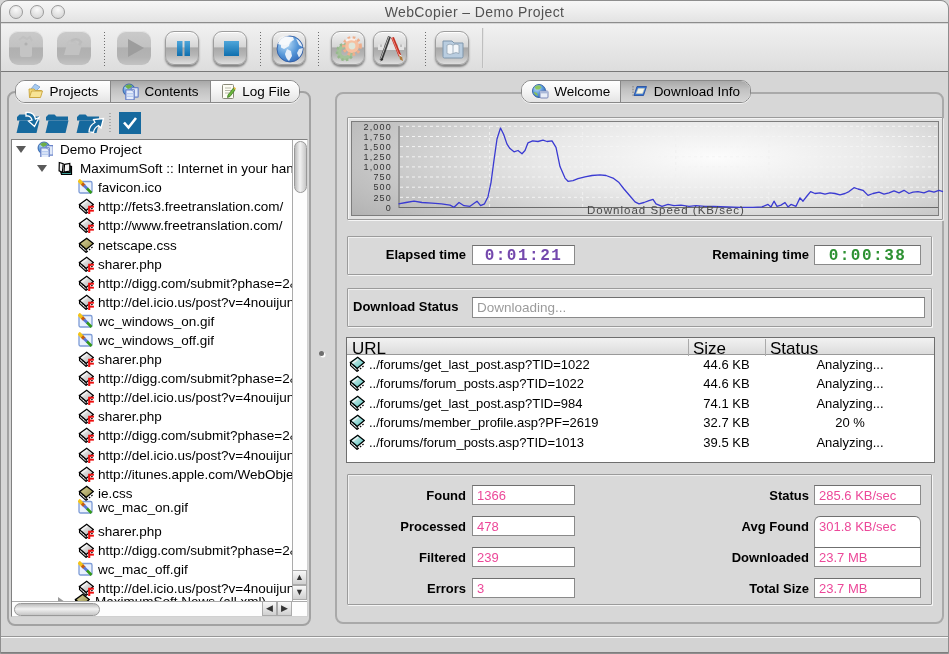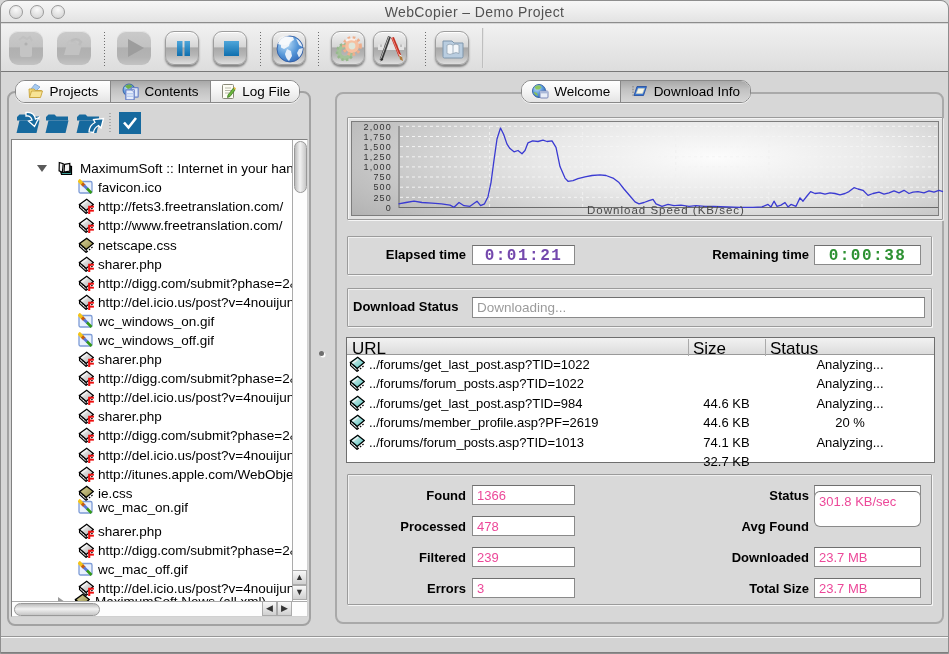--- a/index.html
+++ b/index.html
@@ -79,21 +79,21 @@
 
 #tbl { position:absolute; left:345px; top:336px; width:589px; height:126px;
   background:#fff; border:1px solid #6e6e6e; font-size:13px; }
 #tbl .hdr { position:absolute; left:0; top:0; width:100%; height:17px;
   background:linear-gradient(#f2f2f2,#dcdcdc); border-bottom:1px solid #999;
   font-size:17px; color:#000; }
 #tbl .hdr div { position:absolute; top:1px; }
 #tbl .hcol { position:absolute; top:0; width:1px; height:17px; background:#aaa; }
 .row { position:absolute; left:0; width:100%; height:19px; white-space:nowrap; }
 .row .u { position:absolute; left:22px; top:2px; }
-.row .s { position:absolute; left:341px; top:2px; width:77px; text-align:center;margin-top:39px; }
+.row .s { position:absolute; left:341px; top:2px; width:77px; text-align:center; }
 .row .st { position:absolute; left:419px; top:2px; width:168px; text-align:center; }
 
 #statusbar { position:absolute; left:0; top:635px; width:100%; height:19px;
   background:#d3d3d3; border-top:1px solid #979797;
   box-shadow:inset 0 1px 0 #fafafa; }
 #winbottom { position:absolute; left:0; top:651px; width:100%; height:3px; background:#7e7e7e; }
 .dimple { position:absolute; left:318px; top:350px; width:5px; height:5px;
   border-radius:50%; background:#6e6e6e; box-shadow:1.5px 1.5px 0 #fdfdfd; }
 </style>
 </head>
@@ -327,20 +327,27 @@
       </g>
       <g stroke="#808080" stroke-dasharray="1,2">
           <line x1="94" y1="2" x2="94" y2="22"></line>
         </g>
       <rect x="103" y="1" width="22" height="22" fill="#16699e"></rect>
       <path d="M108,11.5 l4.5,5 7.5,-9.5" stroke="#fff" stroke-width="2.6" fill="none"></path>
     </svg>
   </div>
   <div id="treebox">
     <div id="treeclip" style="position:absolute; left:0; top:0; width:280px; height:462px; overflow:hidden;">
+        <div class="trow" style="left:0; top:0px; width:280px;">
+          <div class="tri down" style="left:4px; top:6px;"></div>
+          <svg class="ticon" style="left:25px; top:1px;" viewBox="0 0 16 16">
+            <use href="#globedocs"></use>
+          </svg>
+          <span style="left:48px;">Demo Project</span>
+        </div>
 <div class="trow" style="left:0; top:19px; width:280px;">
           <div class="tri down" style="left:25px; top:6px;"></div>
           <svg class="ticon" style="left:46px; top:1px;" viewBox="0 0 16 16">
             <use href="#openbook"></use>
           </svg>
           <span style="left:68px;">MaximumSoft :: Internet in your hands</span>
         </div>
 <div class="trow" style="left:0; top:38px; width:280px;">
           <svg class="ticon" style="left:66px; top:1px;" viewBox="0 0 16 16">
             <use href="#imgpage"></use>
@@ -592,21 +599,21 @@
   <div class="field" style="left:471px; top:484px; width:103px; height:20px;">1366</div>
   <div class="lbl" style="left:365px; top:518px; width:100px;">Processed</div>
   <div class="field" style="left:471px; top:515px; width:103px; height:20px;">478</div>
   <div class="lbl" style="left:365px; top:549px; width:100px;">Filtered</div>
   <div class="field" style="left:471px; top:546px; width:103px; height:20px;">239</div>
   <div class="lbl" style="left:365px; top:580px; width:100px;">Errors</div>
   <div class="field" style="left:471px; top:577px; width:103px; height:20px;">3</div>
   <div class="lbl" style="left:688px; top:487px; width:120px;">Status</div>
   <div class="field" style="left:813px; top:484px; width:107px; height:20px;">285.6 KB/sec</div>
   <div class="lbl" style="left:688px; top:518px; width:120px;">Avg Found</div>
-  <div class="field" style="left:813px; top:490px; width:107px; height:36px;border-radius:6px;">301.8 KB/sec</div>
+  <div class="field" style="left:813px; top:515px; width:107px; height:36px;border-radius:6px;">301.8 KB/sec</div>
   <div class="lbl" style="left:688px; top:549px; width:120px;">Downloaded</div>
   <div class="field" style="left:813px; top:546px; width:107px; height:20px;">23.7 MB</div>
   <div class="lbl" style="left:688px; top:580px; width:120px;">Total Size</div>
   <div class="field" style="left:813px; top:577px; width:107px; height:20px;">23.7 MB</div>
 
   <div id="statusbar"></div>
   <div id="winbottom"></div>
 </div>
 
 </body></html>

